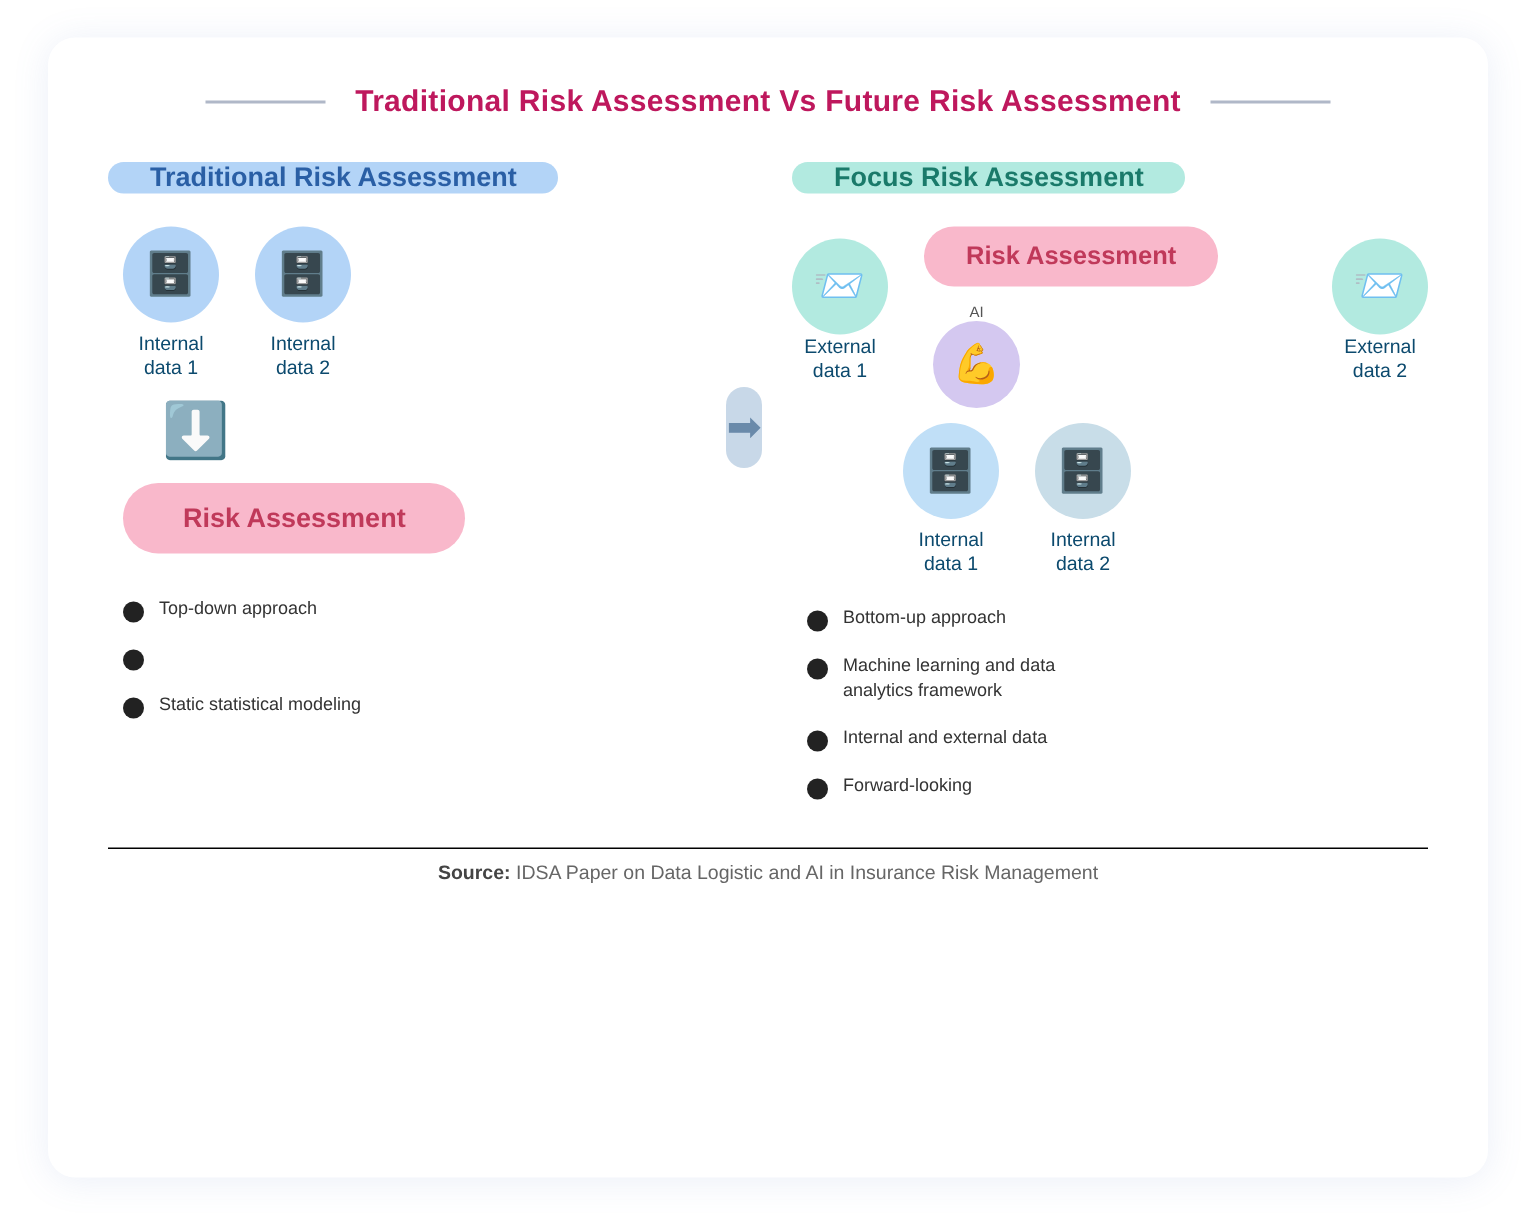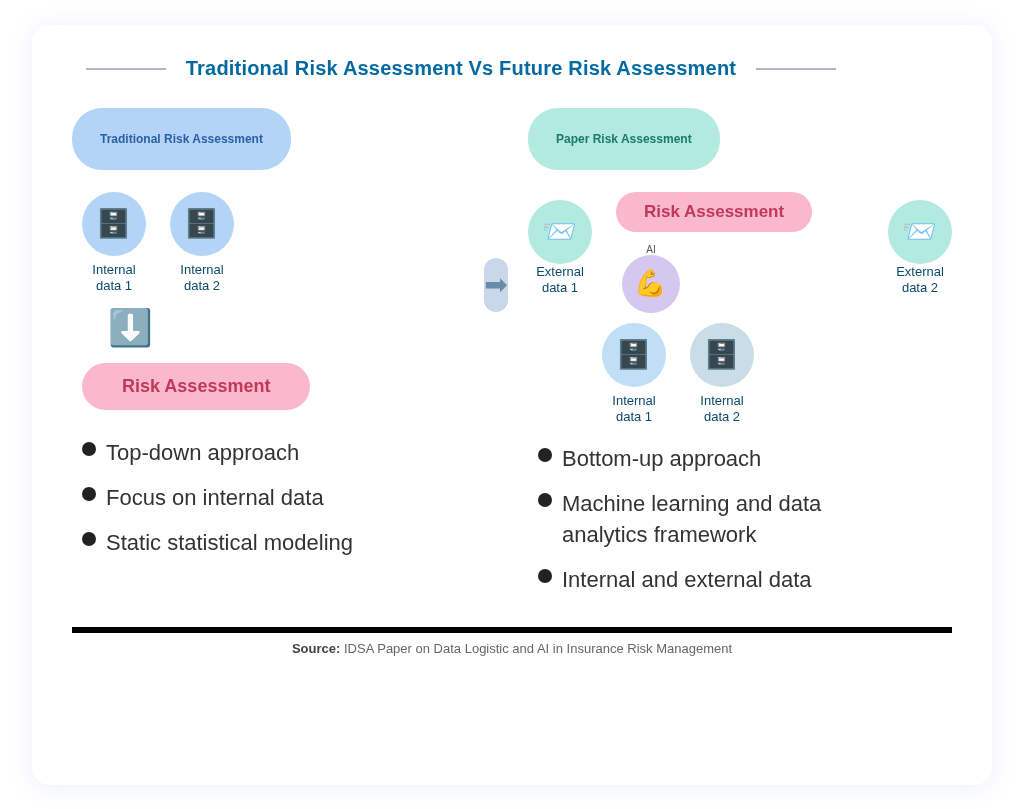--- a/index.html
+++ b/index.html
@@ -16,24 +16,24 @@
     .card {
       background: #fff;
       border-radius: 18px;
       box-shadow: 0 2px 24px rgba(100,130,200,0.13);
       width: 960px;
       min-height: 760px;
       padding: 32px 40px 24px 40px;
       position: relative;
     }
     .main-title {
-      text-align: left;
+      text-align: center;
       font-size: 20px;
       font-weight: 700;
-      color: #0369a1;
+      color: #be185d;
       margin-bottom: 28px;
       letter-spacing: 0.01em;
       position: relative;
     }
     .main-title::before, .main-title::after {
       content: '';
       display: inline-block;
       width: 80px;
       height: 1.5px;
       background: #b0b8c8;
@@ -62,22 +62,22 @@
     }
     .col-divider {
       width: 0;
       display: flex;
       align-items: flex-start;
       padding-top: 90px;
       justify-content: center;
     }
     .section-badge {
       border-radius: 30px;
-      padding: 24px 28px;
-      font-size: 12px;
+      padding: 0 28px;
+      font-size: 18px;
       font-weight: 700;
       margin-bottom: 22px;
       display: inline-block;
     }
     .badge-blue {
       background: #b3d4f7;
       color: #2a5fa5;
     }
     .data-icons-row {
       display: flex;
@@ -139,21 +139,21 @@
       margin-bottom: 28px;
       margin-left: 10px;
       display: inline-block;
     }
     .bullet-list {
       list-style: none;
       padding: 0;
       margin: 0 0 0 10px;
     }
     .bullet-list li {
-      font-size: 22px;
+      font-size: 12px;
       color: #333;
       margin-bottom: 14px;
       display: flex;
       align-items: flex-start;
       gap: 10px;
       line-height: 1.4;
     }
     .bullet-dot {
       width: 14px;
       height: 14px;
@@ -173,21 +173,21 @@
       gap: 24px;
       margin-top: 0;
       margin-left: 80px;
     }
     .source-line {
       text-align: center;
       font-size: 13px;
       color: #666;
       margin-top: 18px;
       padding-top: 8px;
-      border-top: 6px solid #000000;
+      border-top: 1px solid #000000;
     }
     .source-line strong {
       font-weight: 700;
       color: #444;
     }
     .future-col-layout {
       display: flex;
       flex-direction: row;
       align-items: flex-start;
       gap: 0;
@@ -257,37 +257,36 @@
         <span>Risk Assessment</span>
       </div>
 
       <ul class="bullet-list">
         <li>
           <span class="bullet-dot"></span>
           <span>Top-down approach</span>
         </li>
         <li>
           <span class="bullet-dot"></span>
-          <span>Focus on internal data</span>
         </li>
         <li>
           <span class="bullet-dot"></span>
           <span>Static statistical modeling</span>
         </li>
       </ul>
     </div>
 
     <div class="col-divider">
       <div class="arrow-right-box">➡</div>
     </div>
 
     <div class="col-right" style="padding-left: 32px;">
 
       <div class="section-badge badge-blue" style="background:#b2eae0; color:#1a7a6a;">
-        <span>Paper Risk Assessment</span>
+        <span>Focus Risk Assessment</span>
       </div>
 
       <div class="future-col-layout">
 
         <div class="future-left-icon">
           <div class="circle-icon circle-teal">📨</div>
           <div class="icon-label">External<br>data 1</div>
         </div>
 
         <div class="future-middle-section">
@@ -327,20 +326,24 @@
           <span>Bottom-up approach</span>
         </li>
         <li>
           <span class="bullet-dot"></span>
           <span>Machine learning and data<br>analytics framework</span>
         </li>
         <li>
           <span class="bullet-dot"></span>
           <span>Internal and external data</span>
         </li>
+        <li>
+          <span class="bullet-dot"></span>
+          <span>Forward-looking</span>
+        </li>
       </ul>
     </div>
   </div>
 
   <div class="source-line">
     <strong>Source:</strong>
     <span>  IDSA Paper on Data Logistic and AI in Insurance Risk Management</span>
   </div>
 </div>
 

